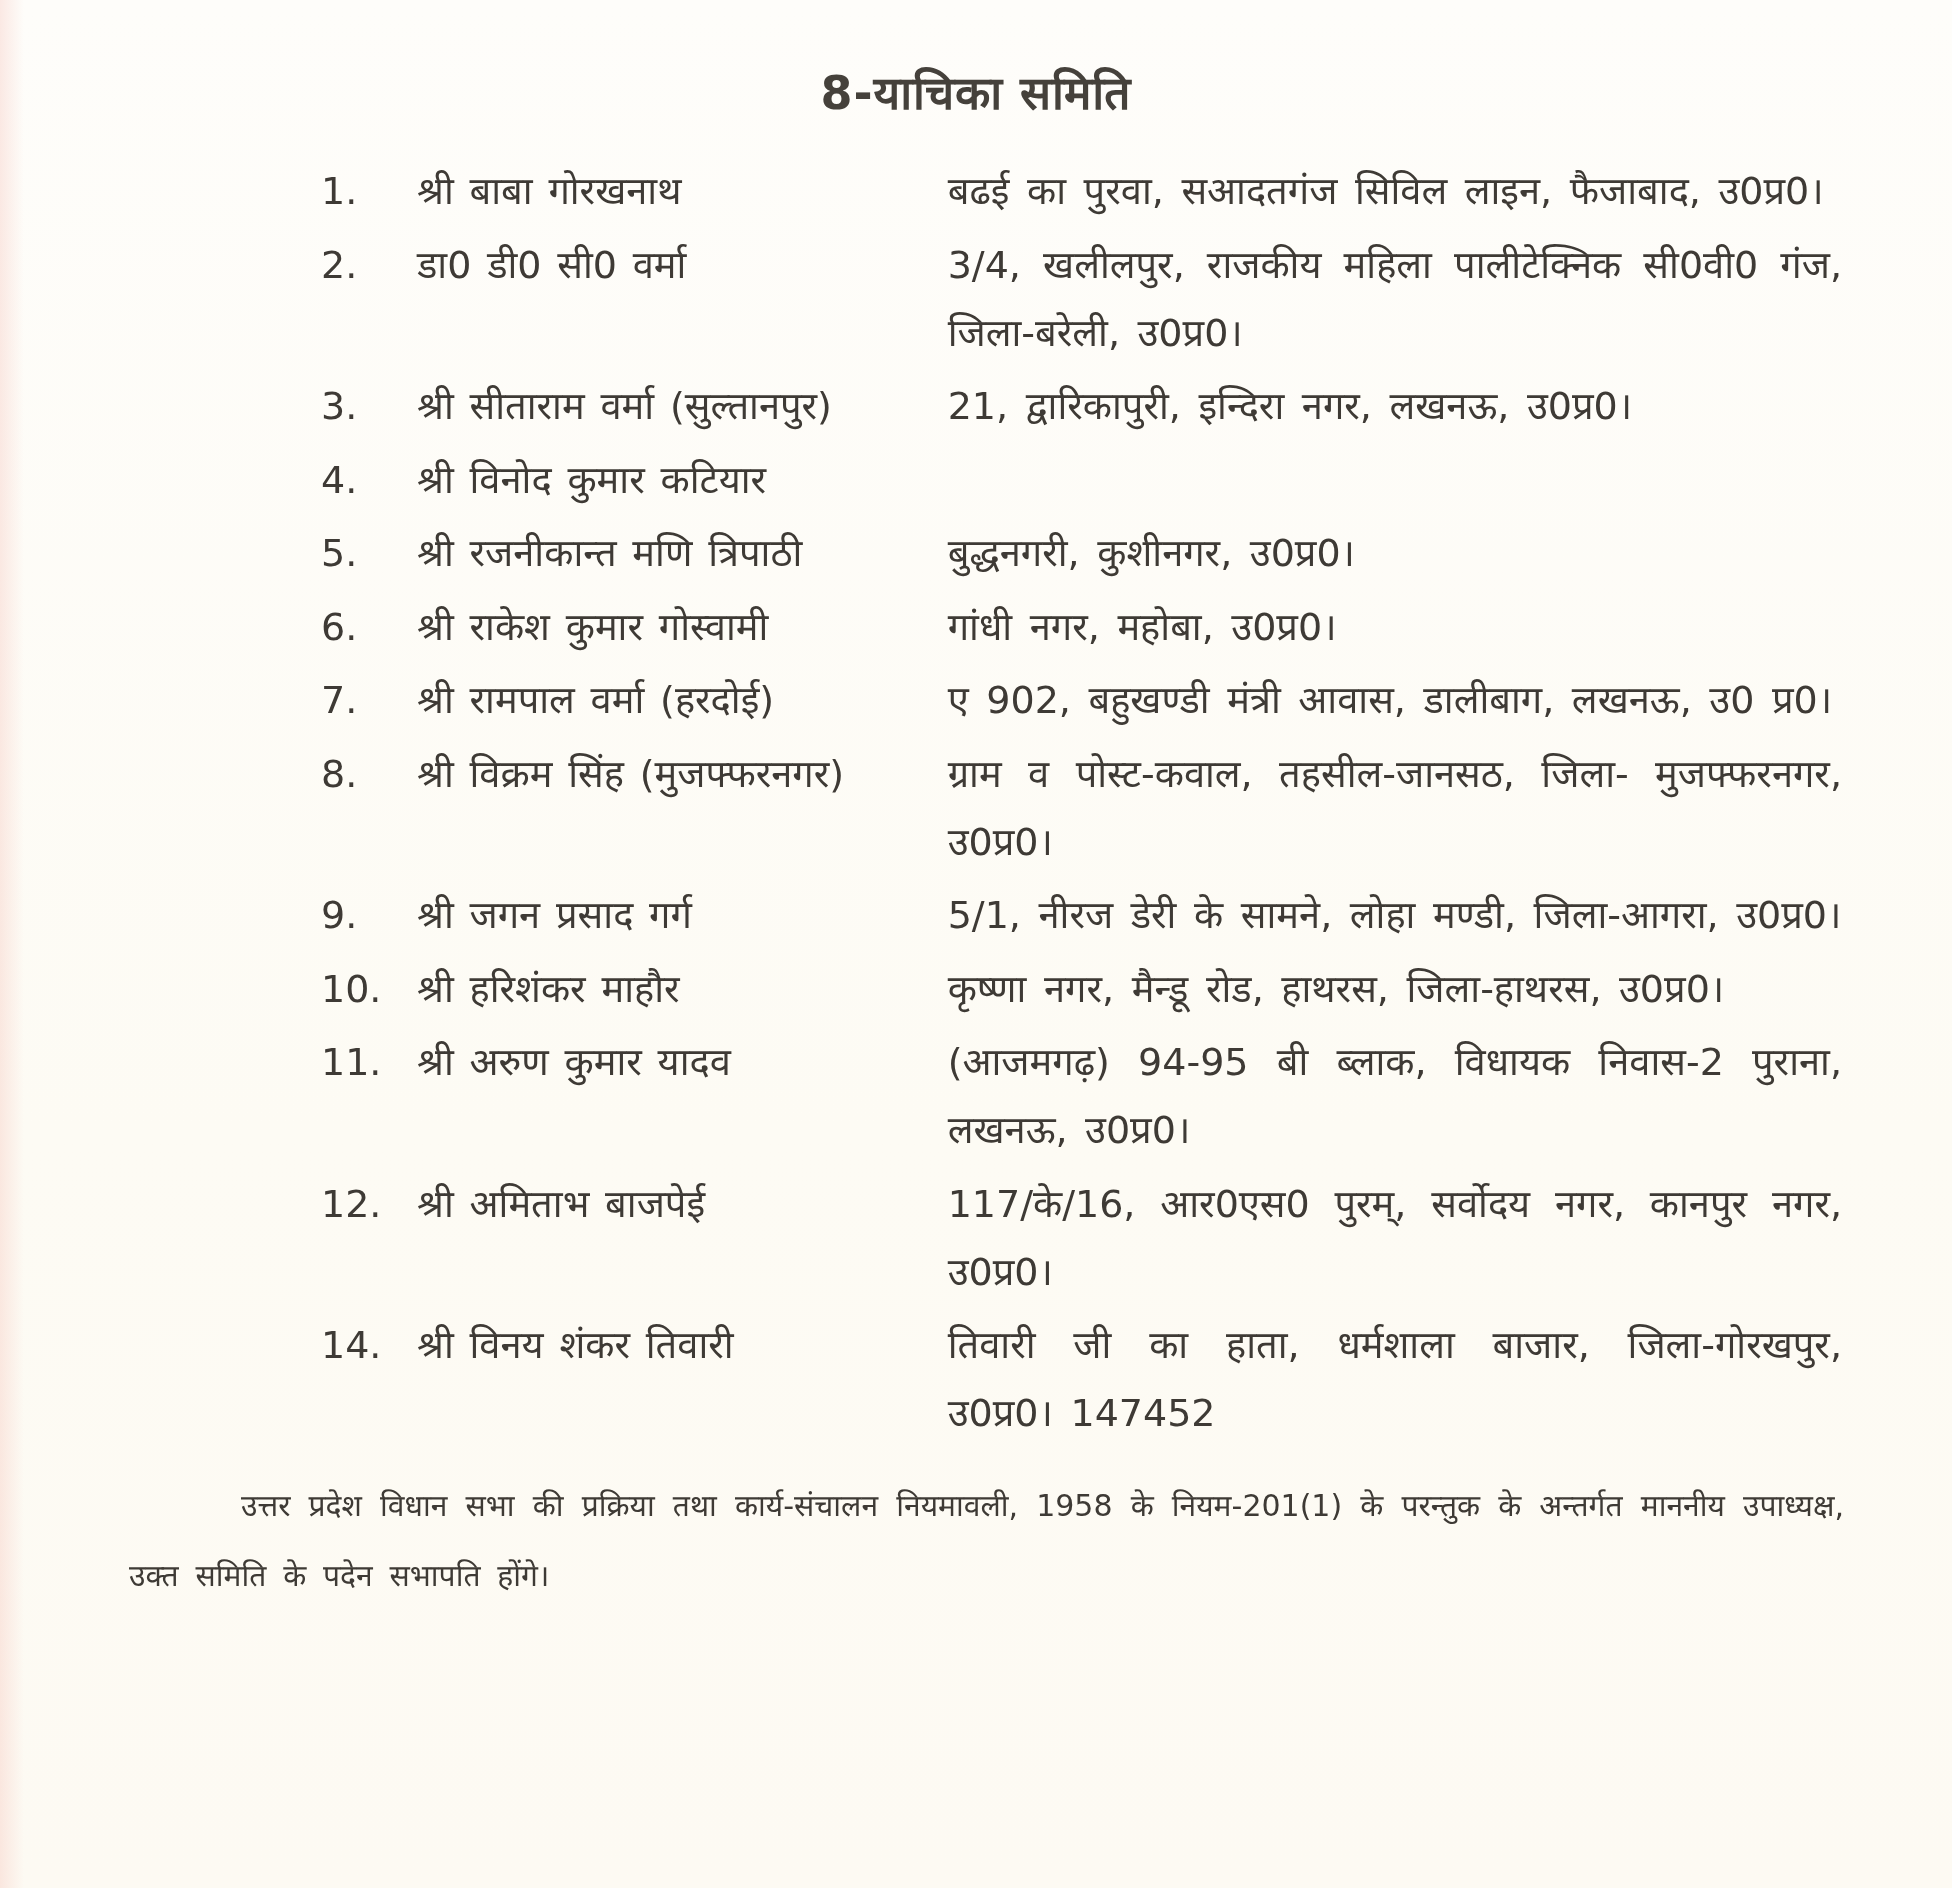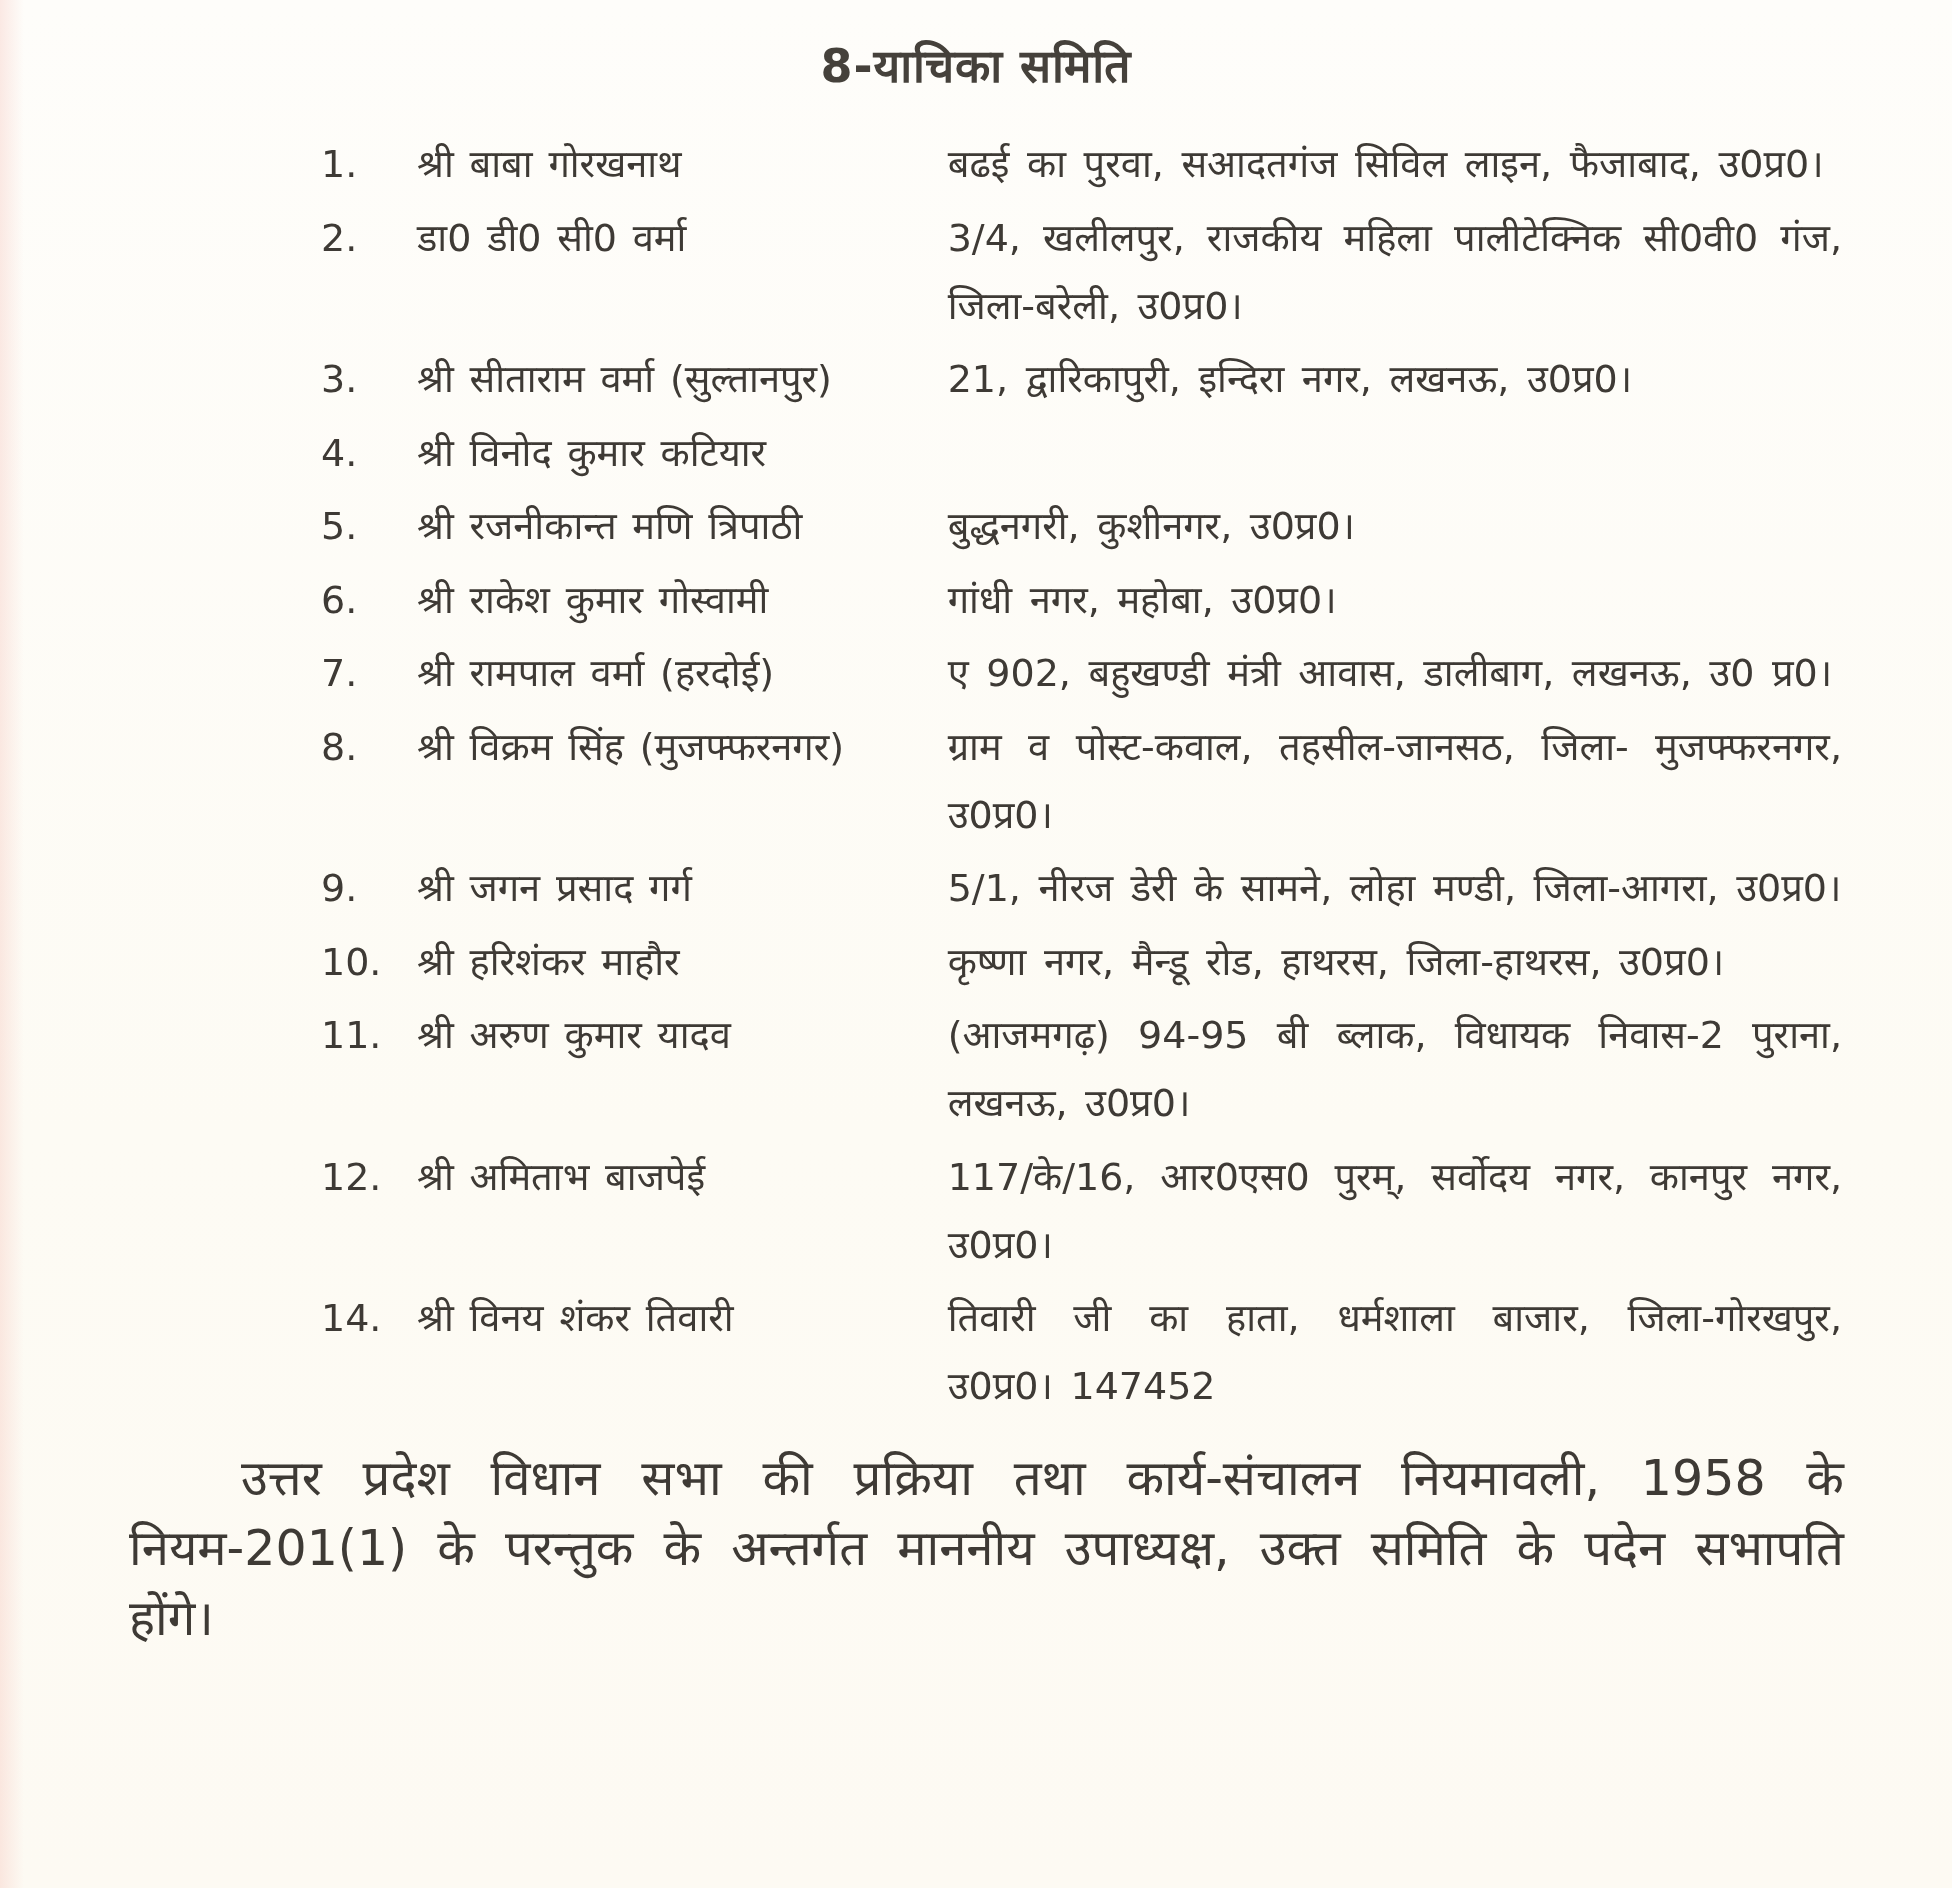--- a/index.html
+++ b/index.html
@@ -17,21 +17,21 @@
     position: relative;
     width: 1952px;
     height: 1888px;
     color: #403c37;
     
     background:
       linear-gradient(90deg, rgba(242,180,170,0.28) 0px, rgba(242,180,170,0.0) 24px),
       linear-gradient(180deg, #fefdfa 0%, #fdfbf4 60%, #fdfaf3 100%);
   }
   .title {
-    padding-top: 33px;
+    padding-top: 60px;
     text-align: center;
     font-size: 46px;
     font-weight: bold;
     letter-spacing: 0.9px;
     color: #45413b;
   }
   .member-list {
     margin: 35px 110px 0 321px;
   }
   .row {
@@ -53,21 +53,21 @@
     word-spacing: 3.7px;
   }
   .addr {
     flex: 1 1 auto;
     text-align: justify;
     word-spacing: 5.5px;
   }
   .footer-para {
     margin: 24px 108px 0 129px;
     text-indent: 112px;
-    font-size: 49px;
+    font-size: 30px;
     line-height: 70px;
     text-align: justify;
     word-spacing: 7.3px;
     color: #3e3a35;
   }
 </style>
 </head>
 <body>
 
 <div class="page">

